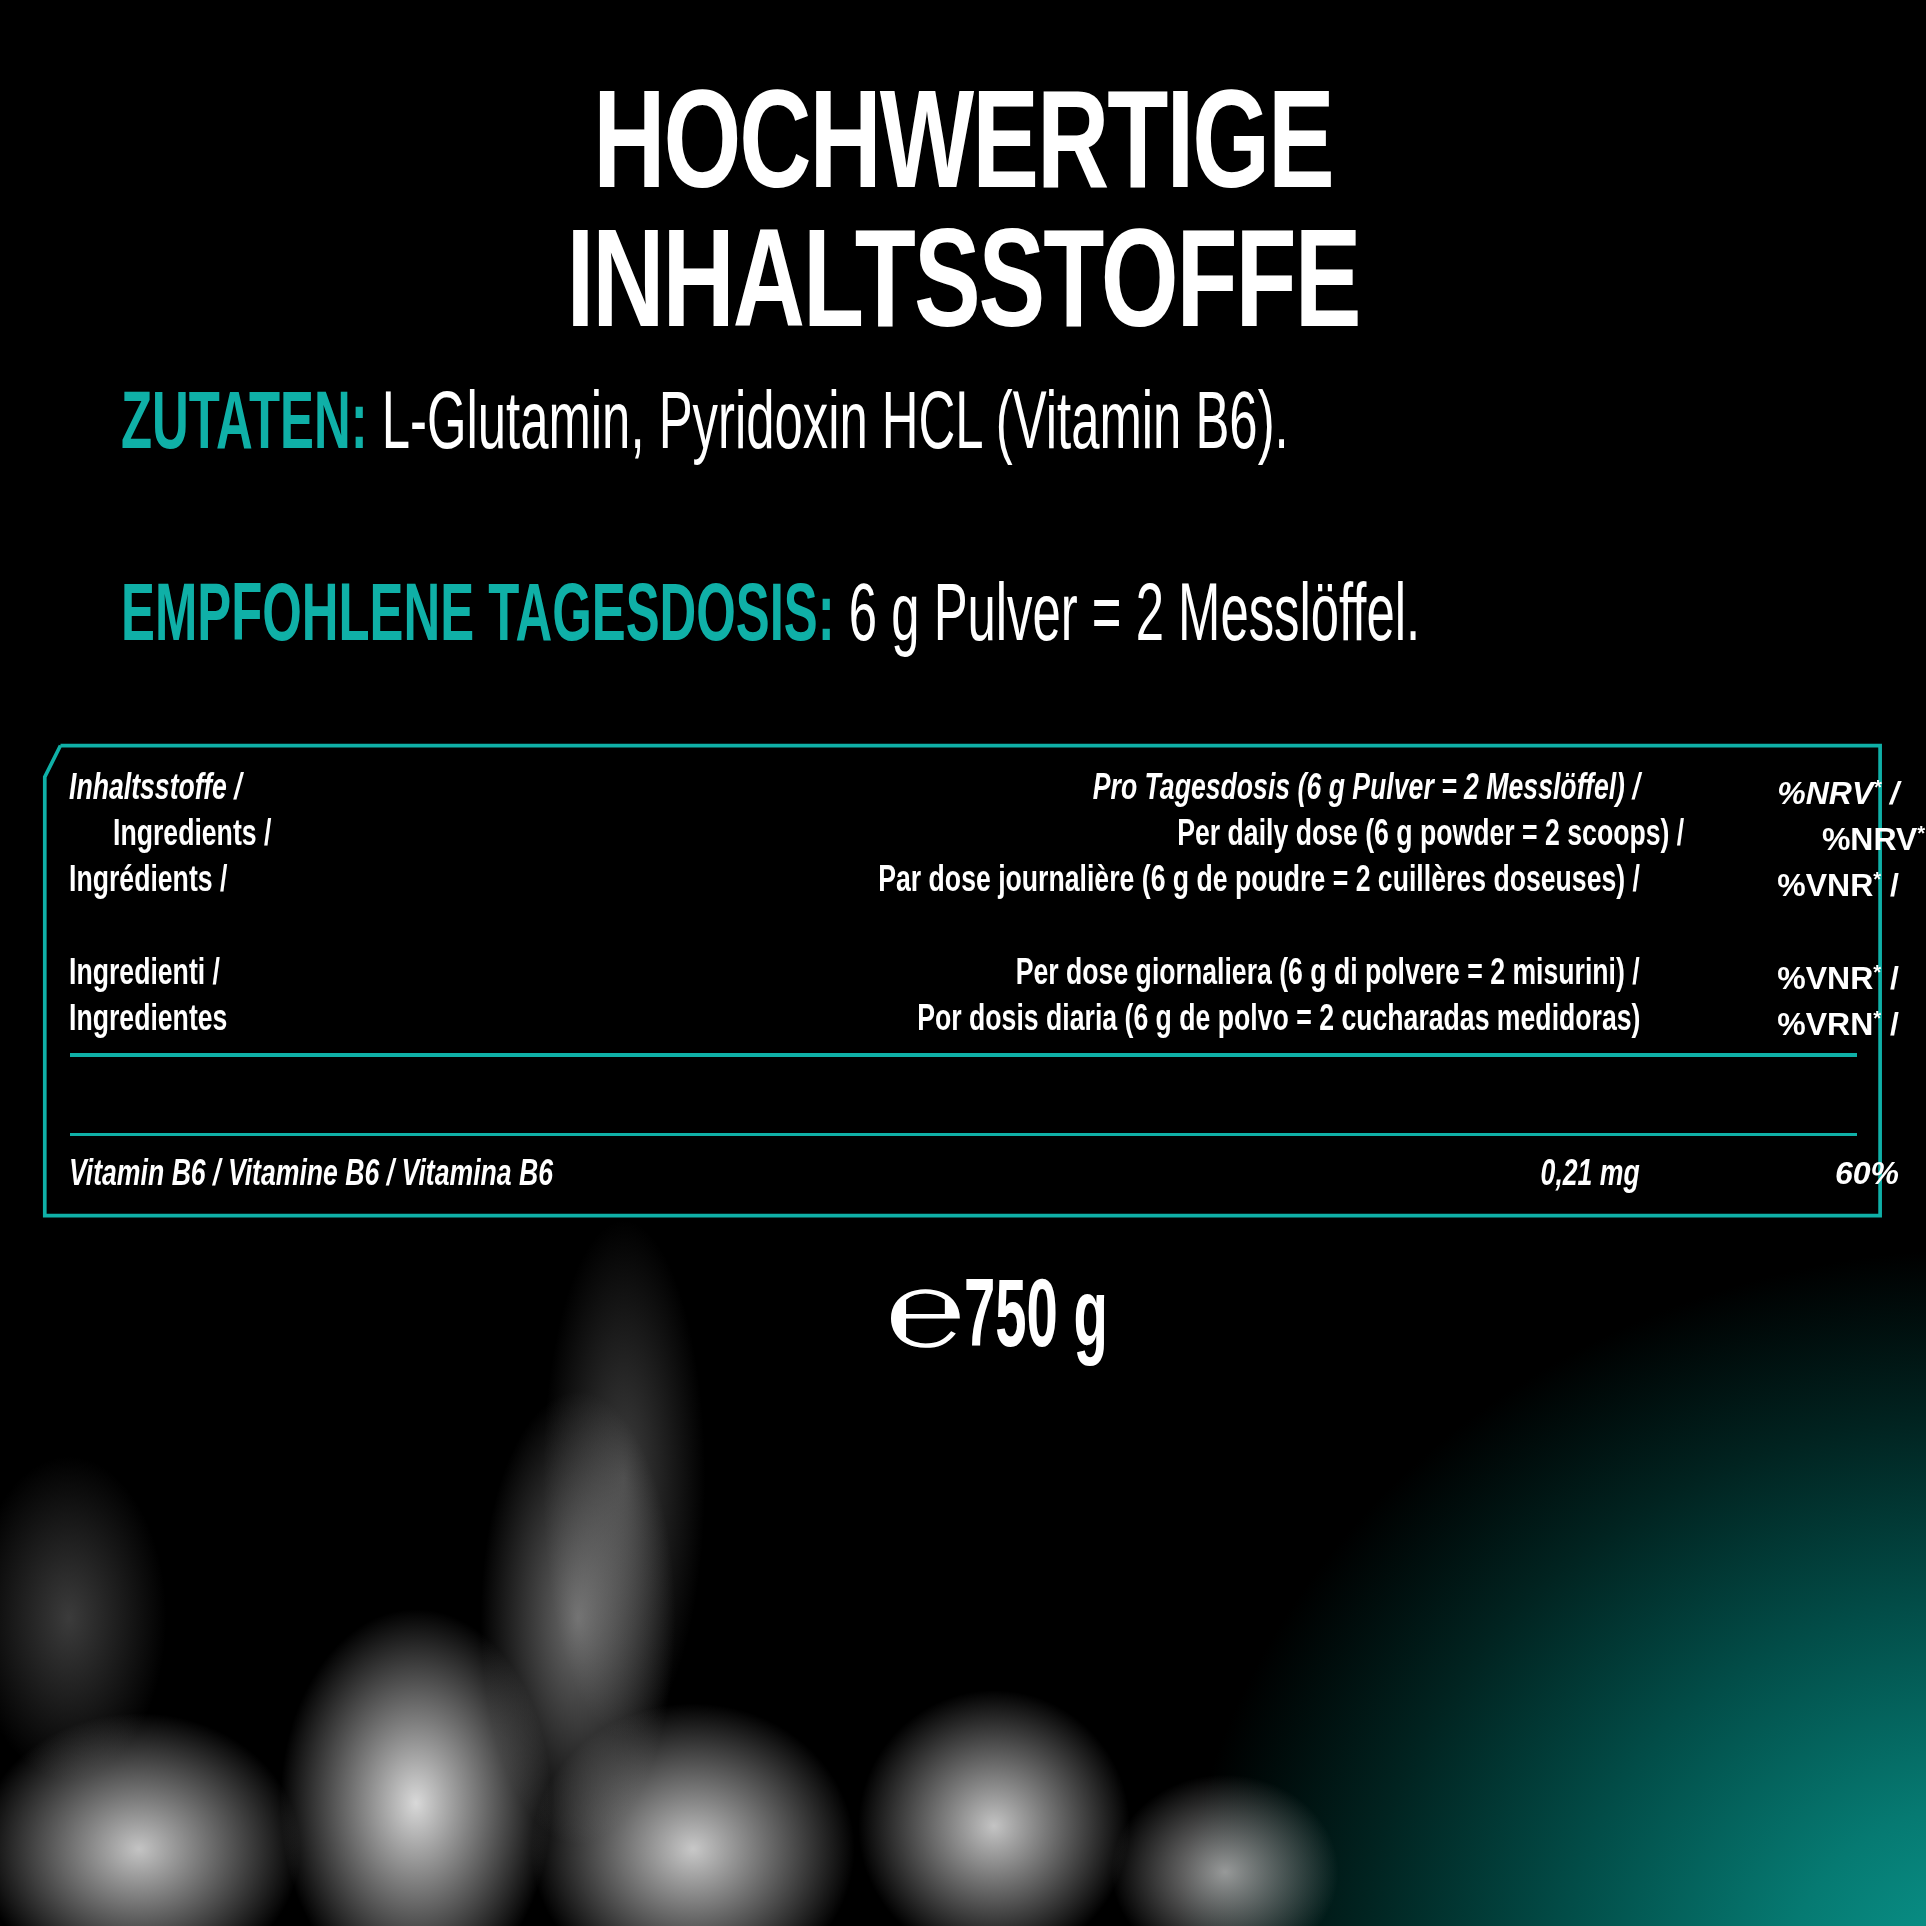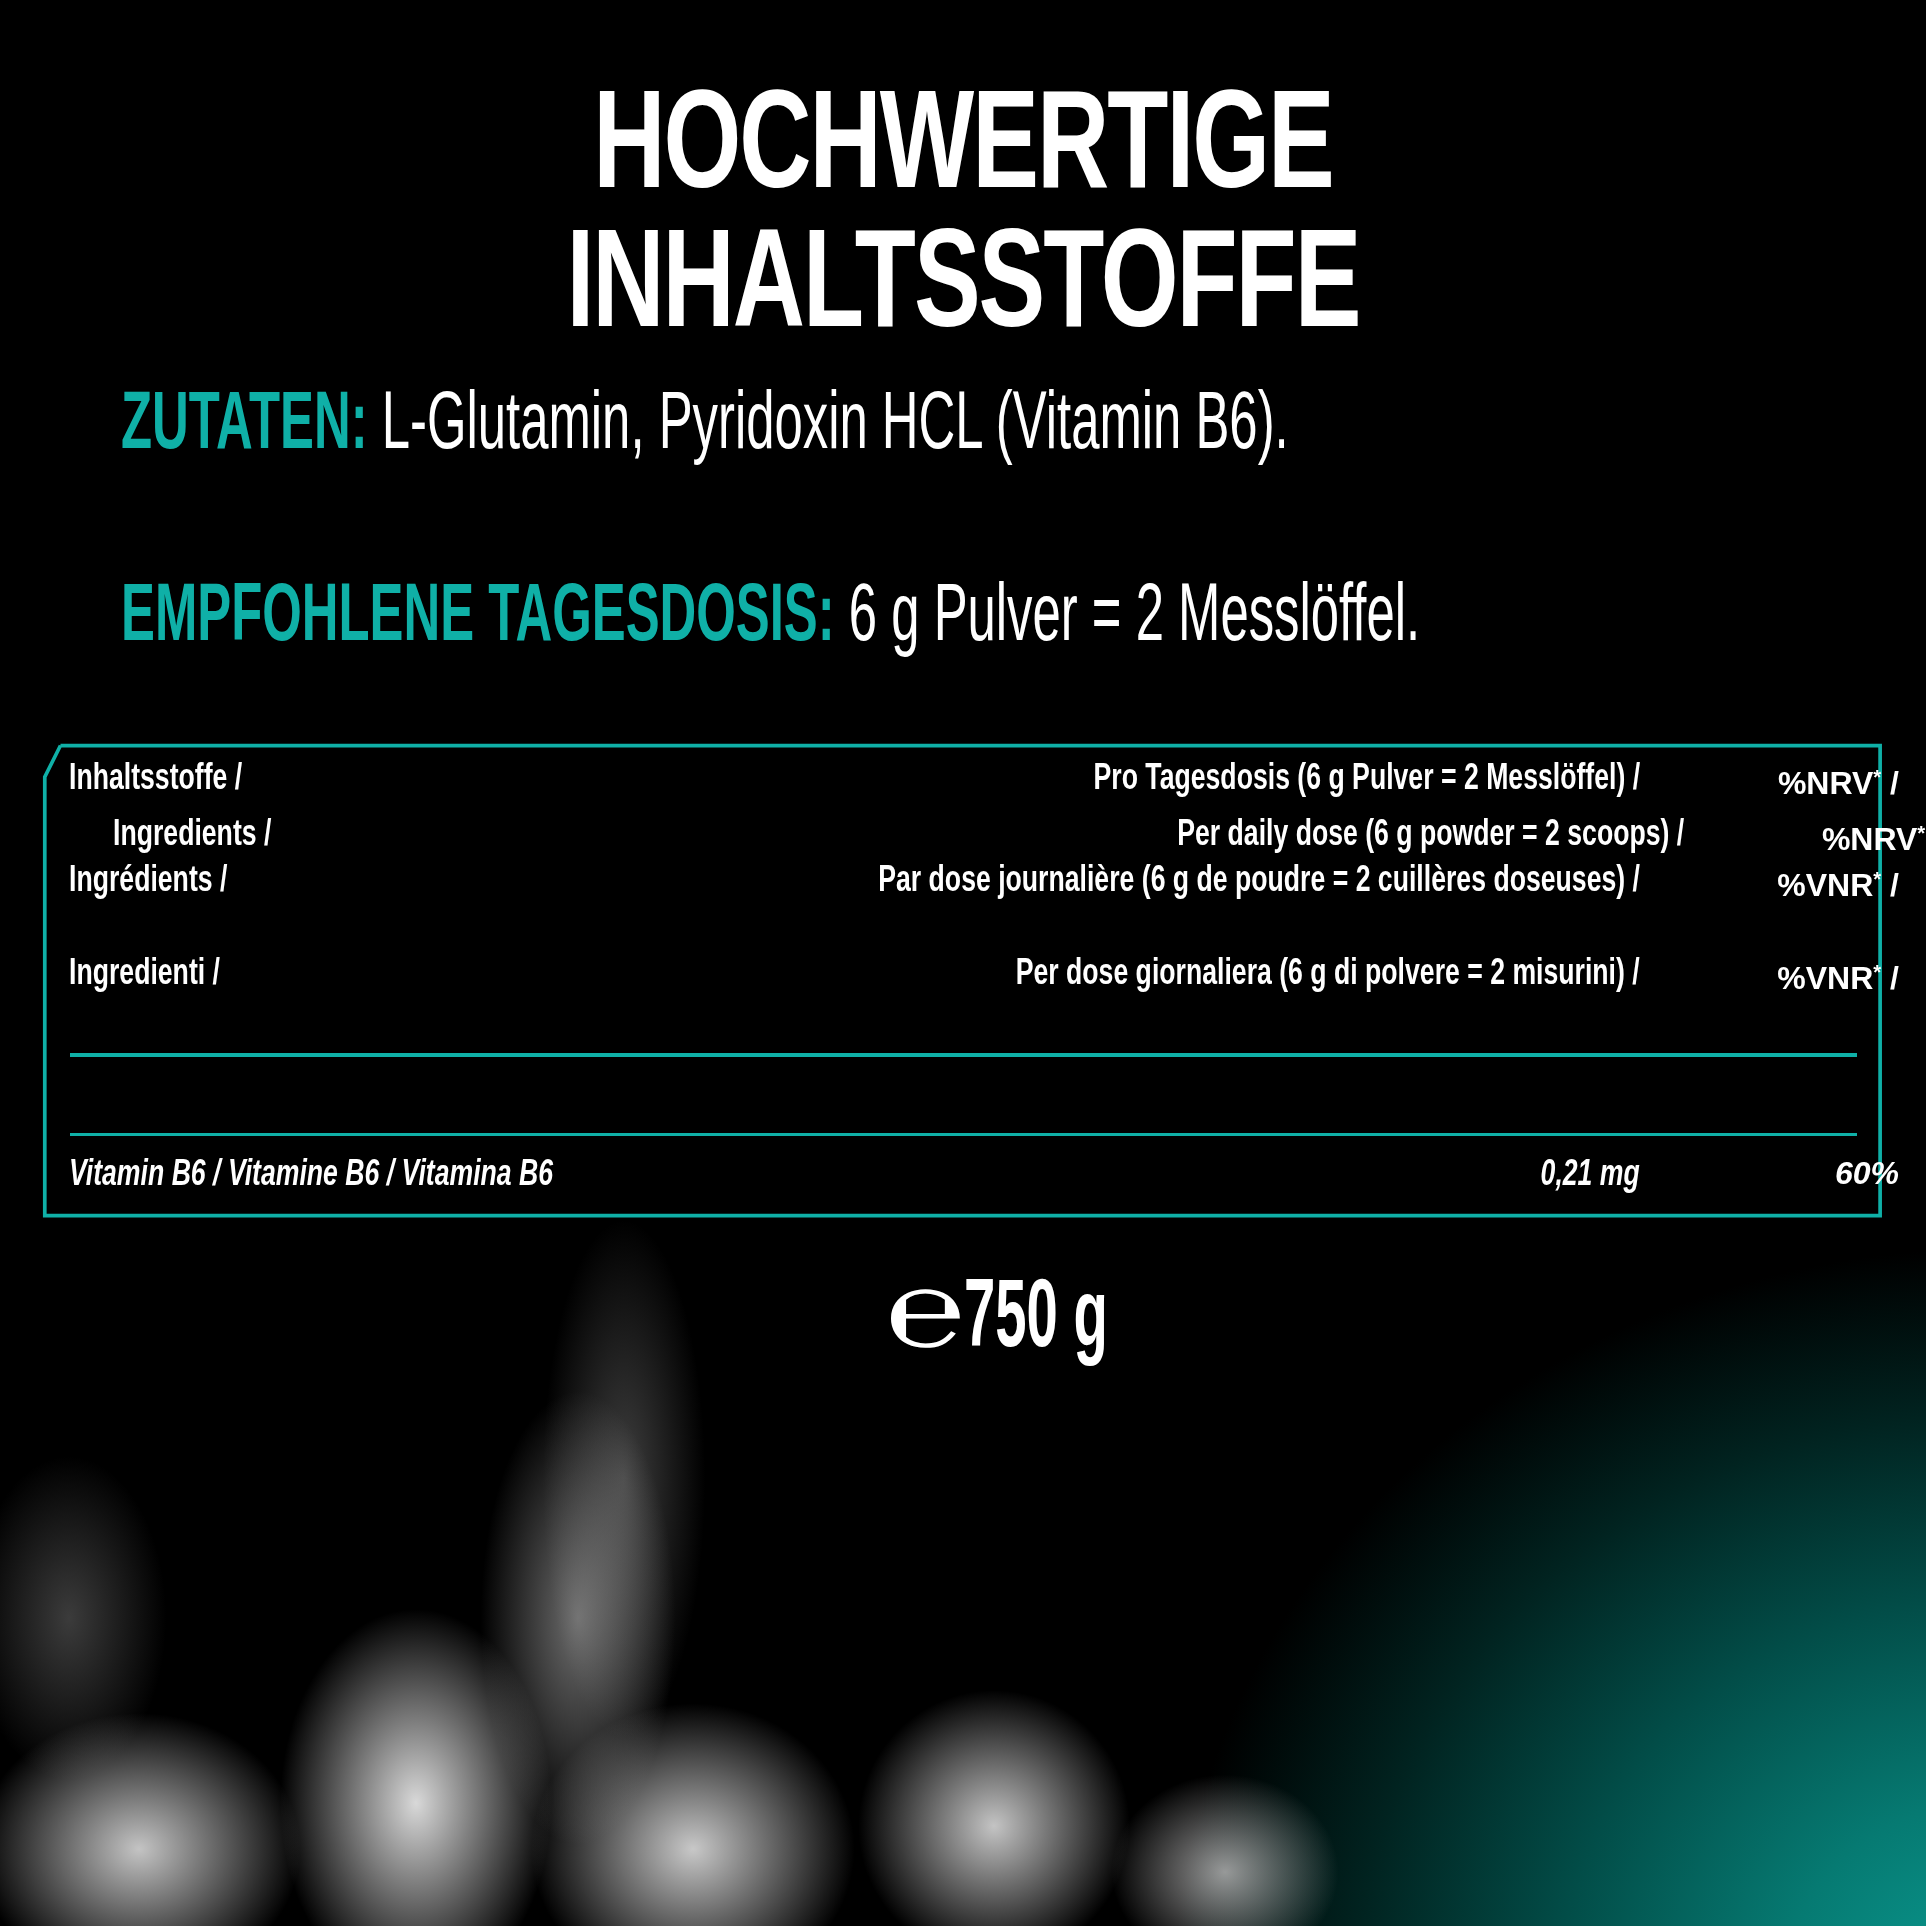--- a/index.html
+++ b/index.html
@@ -87,39 +87,44 @@
 <div class="info-line line-2">
   <span class="label">EMPFOHLENE TAGESDOSIS:</span>
   <span class="value">6 g Pulver = 2 Messlöffel.</span>
 </div>
 
 <div class="panel">
   <svg class="frame" width="1884" height="478" viewBox="0 0 4075 1035">
     <polyline points="40,12 3980,12 3980,1030 6,1030 6,80 40,12" fill="none" stroke="#0fb0a7" stroke-width="8"></polyline>
   </svg>
 
-  <div class="hdr-row" style="top:14px;">
+  <div class="hdr-row" style="top:24px;font-style:italic;">
     <span class="cell c1">Inhaltsstoffe /</span>
     <span class="cell c2">Pro Tagesdosis (6 g Pulver = 2 Messlöffel) /</span>
     <span class="cell c3"><span>%NRV</span><sup>*</sup><span> /</span></span>
   </div>
   <div class="hdr-row" style="top:70px;margin-left:44px;">
     <span class="cell c1">Ingredients  /</span>
     <span class="cell c2">Per daily dose (6 g powder = 2 scoops) /</span>
     <span class="cell c3"><span>%NRV</span><sup>*</sup><span> /</span></span>
   </div>
   <div class="hdr-row" style="top:116px;">
     <span class="cell c1">Ingrédients  /</span>
     <span class="cell c2">Par dose journalière (6 g de poudre = 2 cuillères doseuses) /</span>
     <span class="cell c3"><span>%VNR</span><sup>*</sup><span> /</span></span>
   </div>
   <div class="hdr-row" style="top:209px;">
     <span class="cell c1">Ingredienti  /</span>
     <span class="cell c2">Per dose giornaliera (6 g di polvere = 2 misurini) /</span>
     <span class="cell c3"><span>%VNR</span><sup>*</sup><span> /</span></span>
+  </div>
+  <div class="hdr-row" style="top:255px;">
+    <span class="cell c1">Ingredientes</span>
+    <span class="cell c2">Por dosis diaria (6 g de polvo = 2 cucharadas medidoras)</span>
+    <span class="cell c3"><span>%VRN</span><sup>*</sup><span> /</span></span>
   </div>
 
   <div class="sep" style="top:313px;"></div>
 
 
   <div class="sep thin" style="top:393px;"></div>
 
   <div class="data-row" style="top:410px;font-style:italic;">
     <span class="cell c1">Vitamin B6 / Vitamine B6 / Vitamina B6</span>
     <span class="cell c2">0,21 mg</span>

